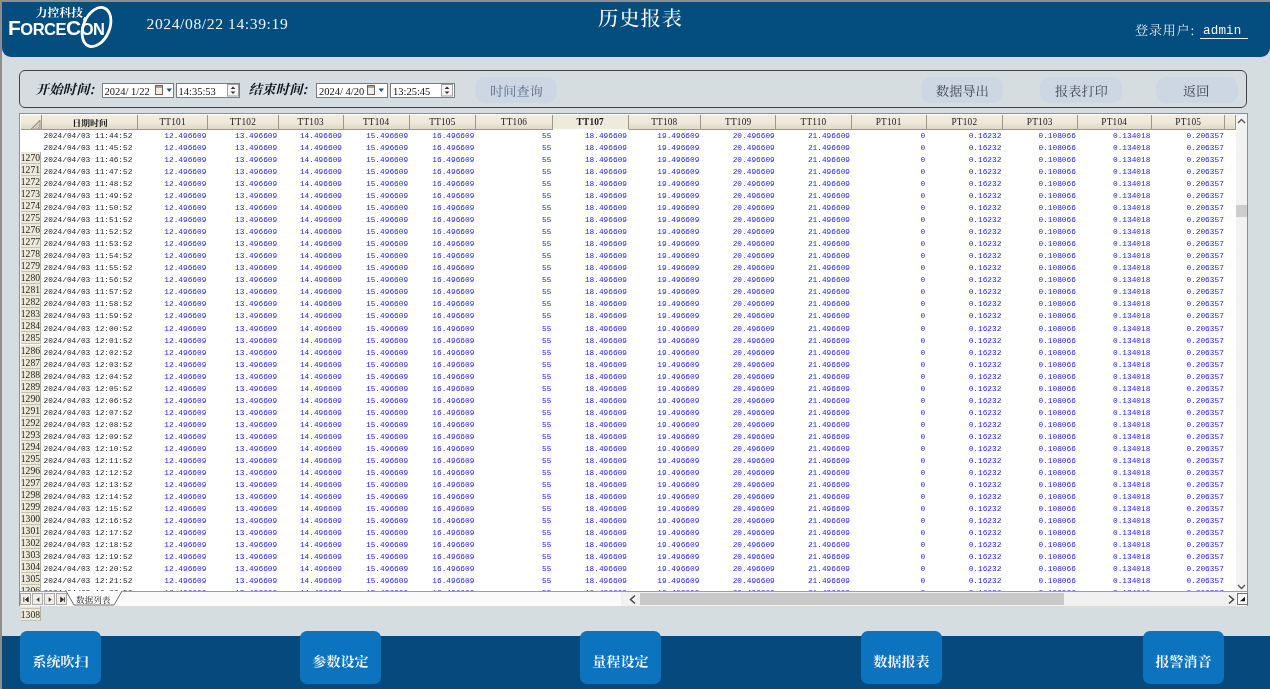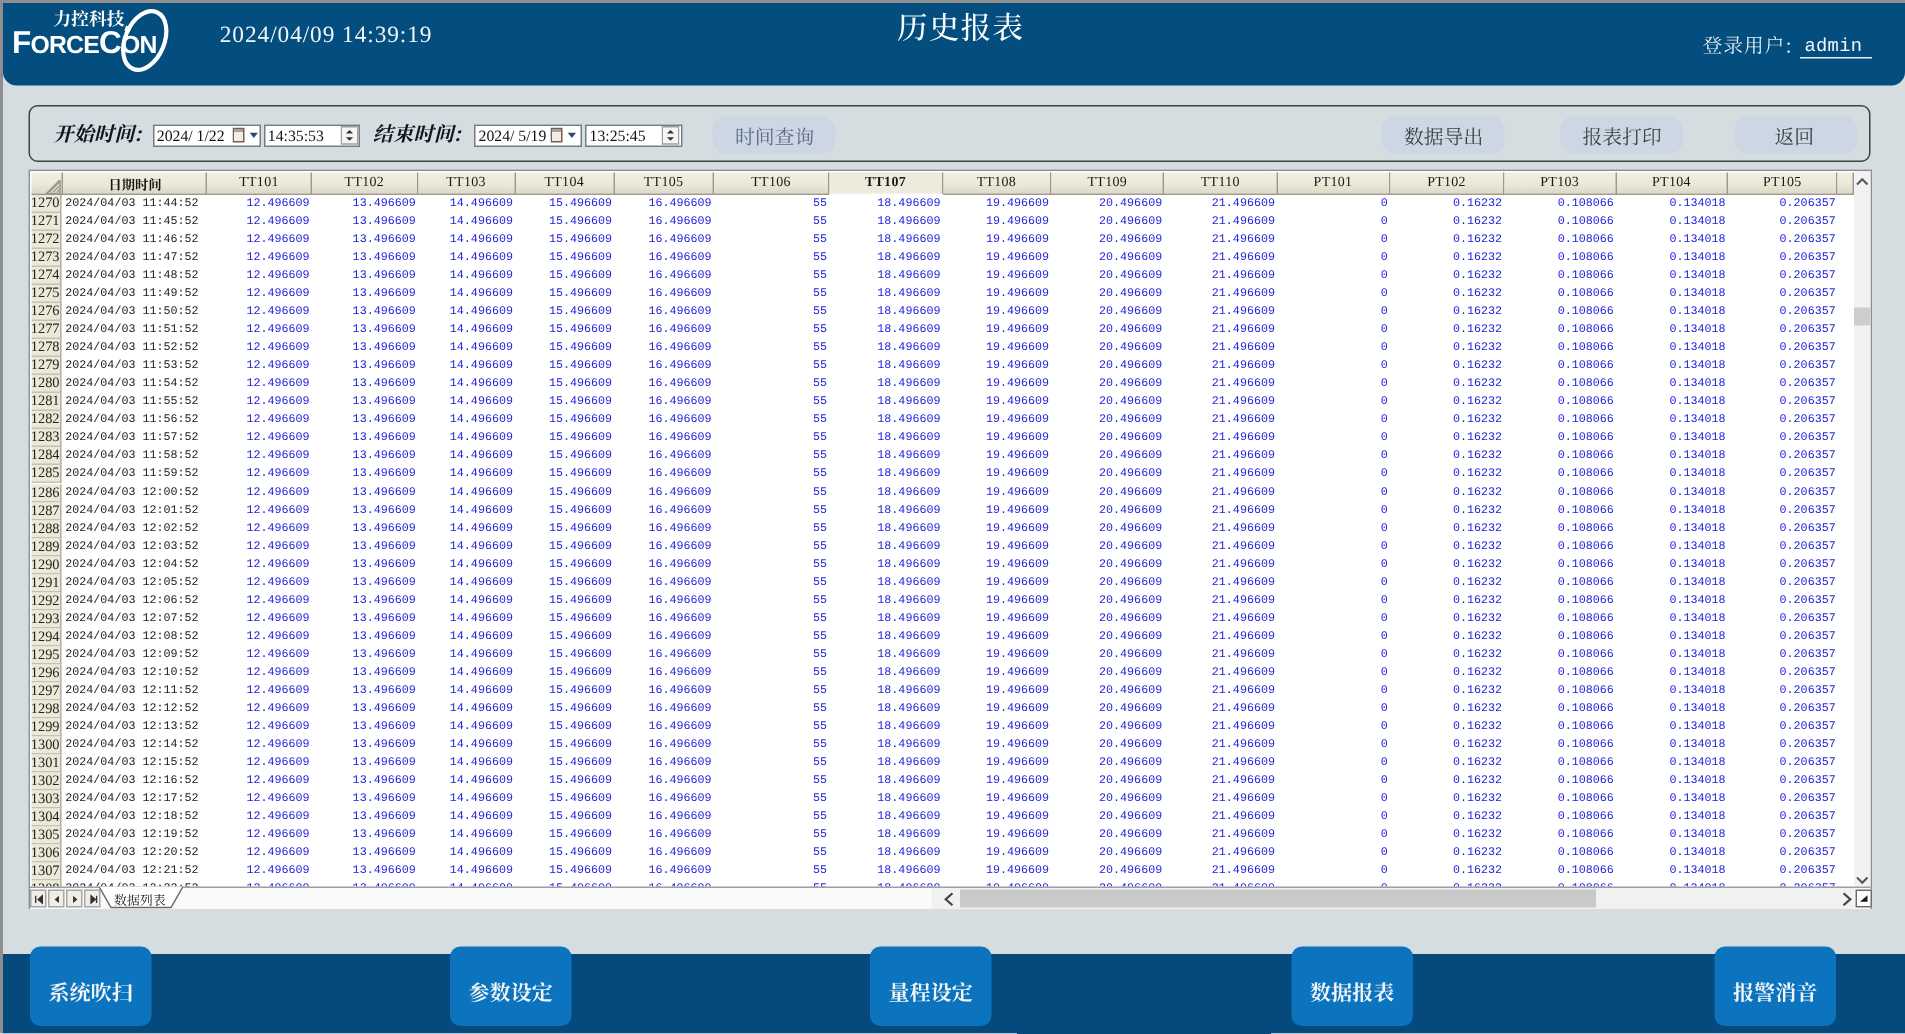--- a/index.html
+++ b/index.html
@@ -13,39 +13,39 @@
 #admin { left:1203px; top:23.5px; color:#f2f6f8; font-family:"Liberation Mono",monospace; font-size:12.5px; letter-spacing:0.2px; }
 #adminline { left:1200px; top:38px; width:48px; height:1px; background:#e9eef2; }
 
 #grpbox { left:19px; top:70px; width:1228px; height:38px; border:1px solid #3f4447; border-radius:6px; }
 .fld { position:absolute; background:#fff; border:1px solid #777c80; height:14.5px; top:83px; }
 .fldtx { position:absolute; font-family:"Liberation Serif",serif; font-size:10.5px; color:#111; top:85.8px; }
 .btn { position:absolute; background:#ccd7e3; border-radius:10px; top:76.5px; height:26.5px; }
 
 #tframe { left:19px; top:113px; width:1229px; height:492.5px; background:#fff; border:1px solid #888f93; }
 .hc { position:absolute; top:114.5px; height:15px; background:linear-gradient(180deg,#f1eee1 0%,#ece9d8 55%,#ddd8c8 100%); border-right:1px solid #9c988c; border-bottom:1px solid #9c988c; font-family:"Liberation Serif",serif; font-size:9.3px; color:#1a1a1a; text-align:center; line-height:15.5px; letter-spacing:0.2px; }
-.rn { position:absolute; left:20.5px; width:20.5px; height:12.03px; background:#ece9d8; border-right:1px solid #b3b0a2; border-bottom:1px solid #c5c2b4; font-family:"Liberation Serif",serif; font-size:9.6px; color:#222; text-align:left; line-height:11.5px; }
+.rn { position:absolute; left:20.5px; width:20.5px; height:12.03px; background:#ece9d8; border-right:1px solid #b3b0a2; border-bottom:1px solid #c5c2b4; font-family:"Liberation Serif",serif; font-size:9.6px; color:#222; text-align:right; line-height:11.5px;margin-top:22px; }
 .ts { position:absolute; left:43.5px; height:12.03px; font-family:"Liberation Mono",monospace; font-size:7.8px; color:#1c1c1c; line-height:12.2px; }
 .dv { position:absolute; height:12.03px; font-family:"Liberation Mono",monospace; font-size:7.8px; color:#2222dd; line-height:12.2px; }
 
 #vsb { left:1236px; top:114px; width:11px; height:477px; background:#f2f2f2; }
 #vthumb { left:1236px; top:205px; width:11px; height:12px; background:#cdcdcd; }
 #tabstrip { left:20px; top:591px; width:1227px; height:14.5px; background:#fafafa; border-top:1px solid #9aa0a3; }
 .nav { position:absolute; top:592.5px; width:11px; height:12.5px; background:#f0ede7; border:1px solid #a8a8a8; }
 #hsb { left:621px; top:592px; width:615px; height:13.5px; background:#f1f1f1; }
 #hthumb { left:640px; top:593px; width:424px; height:11.5px; background:#c9c9c9; }
 #grip { left:1236.5px; top:592.5px; width:11px; height:12px; background:#fdfdfd; border:1px solid #6e6e6e; }
 
 #botband { left:2px; top:636px; width:1268px; height:53px; background:#05497d; }
 .bbtn { position:absolute; top:631px; width:81px; height:53px; background:#0c73be; border-radius:7px; }
 </style></head><body>
 <div class="abs" id="topbar"></div>
 <div class="abs" id="topedge"></div>
 <div class="abs" id="leftedge"></div>
-<div class="abs" id="hdrtime">2024/04/09 14:39:19</div>
+<div class="abs" id="hdrtime">2024/08/22 14:39:19</div>
 <svg style="position:absolute;left:597.5px;top:4.0px;overflow:visible" width="87" height="28" viewBox="0 -21.42 87 27.54">
     <path d="M12.8 -13.8Q12.8 -13.6 12.6 -13.4Q12.5 -13.3 12.1 -13.3V-11.5Q12.1 -10.1 11.9 -8.6Q11.8 -7.1 11.3 -5.6Q10.9 -4.1 10.1 -2.8Q9.2 -1.4 7.8 -0.3Q6.3 0.8 4.1 1.6L3.9 1.3Q5.7 0.4 6.9 -0.8Q8.1 -2 8.8 -3.3Q9.5 -4.6 9.8 -6Q10.1 -7.4 10.2 -8.8Q10.3 -10.2 10.3 -11.5V-14ZM16.2 -9.9 17.1 -10.9 18.9 -9.4Q18.7 -9.3 18.6 -9.2Q18.4 -9.1 18 -9.1Q17.9 -6.3 17.7 -4.3Q17.5 -2.3 17.2 -1.1Q16.9 0.1 16.4 0.5Q15.9 1 15.3 1.2Q14.7 1.4 14 1.4Q14 1 13.9 0.7Q13.9 0.4 13.6 0.2Q13.4 -0 12.9 -0.2Q12.3 -0.3 11.8 -0.4L11.8 -0.8Q12.2 -0.7 12.7 -0.7Q13.3 -0.6 13.7 -0.6Q14.2 -0.6 14.4 -0.6Q14.9 -0.6 15.2 -0.8Q15.5 -1.1 15.8 -2.3Q16 -3.5 16.2 -5.4Q16.3 -7.3 16.4 -9.9ZM17.1 -9.9V-9.3H5.7L5.5 -9.9ZM3.1 -15.5V-16.2L5 -15.3H4.8V-9.9Q4.8 -8.6 4.7 -7.1Q4.5 -5.5 4.2 -4Q3.8 -2.5 3 -1Q2.2 0.4 0.8 1.6L0.6 1.4Q1.7 -0.3 2.2 -2.2Q2.8 -4 2.9 -6Q3.1 -8 3.1 -9.9V-15.3ZM17.6 -16.7Q17.6 -16.7 17.8 -16.5Q18 -16.4 18.3 -16.1Q18.6 -15.9 18.9 -15.6Q19.3 -15.3 19.6 -15.1Q19.5 -14.7 19 -14.7H3.8V-15.3H16.5Z M26.7 -6.3Q27.5 -4.7 28.9 -3.6Q30.3 -2.5 32.1 -1.8Q34 -1 36.2 -0.7Q38.4 -0.3 40.8 -0.1L40.8 0.1Q40.3 0.2 39.9 0.6Q39.5 1 39.4 1.6Q37 1.3 35 0.8Q32.9 0.3 31.3 -0.6Q29.6 -1.5 28.4 -2.9Q27.2 -4.2 26.4 -6.1ZM24.2 -13.5V-14.2L26 -13.5H37.9V-12.9H25.8V-6.4Q25.8 -6.3 25.6 -6.2Q25.4 -6 25.1 -5.9Q24.8 -5.8 24.4 -5.8H24.2ZM37.1 -13.5H36.9L37.8 -14.4L39.7 -13Q39.6 -12.9 39.3 -12.7Q39.1 -12.6 38.8 -12.6V-6.5Q38.8 -6.5 38.6 -6.3Q38.3 -6.2 38 -6.1Q37.7 -6 37.4 -6H37.1ZM25 -8.1H37.9V-7.5H25ZM30.6 -17.1 33 -16.8Q33 -16.6 32.8 -16.5Q32.7 -16.3 32.3 -16.3V-8.4Q32.3 -6.5 31.8 -4.9Q31.3 -3.3 30.2 -2Q29 -0.7 27.1 0.2Q25.1 1.1 22.1 1.7L22 1.3Q24.5 0.7 26.2 -0.3Q27.8 -1.2 28.8 -2.4Q29.8 -3.6 30.2 -5.1Q30.6 -6.6 30.6 -8.4Z M58.1 -16 58.9 -16.8 60.6 -15.5Q60.4 -15.2 59.8 -15.2Q59.7 -13.3 59.4 -12.2Q59.2 -11.1 58.6 -10.7Q58.3 -10.4 57.8 -10.3Q57.3 -10.2 56.6 -10.2Q56.6 -10.5 56.6 -10.7Q56.5 -10.9 56.3 -11.1Q56.1 -11.3 55.6 -11.4Q55.1 -11.5 54.6 -11.6L54.6 -11.9Q55 -11.9 55.5 -11.9Q56 -11.8 56.4 -11.8Q56.9 -11.8 57 -11.8Q57.5 -11.8 57.7 -11.9Q57.9 -12.1 58.1 -13.2Q58.2 -14.2 58.3 -16ZM43 -6.7Q43.6 -6.9 44.7 -7.3Q45.8 -7.6 47.2 -8.2Q48.6 -8.7 50.1 -9.2L50.2 -9Q49.2 -8.3 47.7 -7.4Q46.2 -6.4 44.2 -5.3Q44.1 -4.9 43.8 -4.8ZM48.2 -16.9Q48.2 -16.7 48 -16.6Q47.9 -16.4 47.5 -16.4V-0.6Q47.5 0 47.3 0.5Q47.2 1 46.7 1.3Q46.2 1.6 45.2 1.7Q45.2 1.3 45.1 0.9Q45 0.6 44.8 0.4Q44.6 0.2 44.3 0.1Q43.9 -0.1 43.3 -0.2V-0.5Q43.3 -0.5 43.5 -0.5Q43.8 -0.5 44.2 -0.4Q44.6 -0.4 45 -0.4Q45.3 -0.4 45.5 -0.4Q45.7 -0.4 45.8 -0.5Q45.9 -0.5 45.9 -0.8V-17.2ZM48.8 -13.8Q48.8 -13.8 49.1 -13.5Q49.3 -13.3 49.7 -12.9Q50.1 -12.6 50.4 -12.2Q50.3 -11.9 49.8 -11.9H43.3L43.1 -12.5H47.9ZM50.7 -16.8 52.5 -16H52.3V1.2Q52.3 1.2 52.1 1.3Q52 1.5 51.7 1.6Q51.4 1.7 51 1.7H50.7V-16ZM53.6 -8.9Q54 -7.2 54.8 -5.8Q55.6 -4.3 56.6 -3.2Q57.7 -2.1 59 -1.2Q60.4 -0.4 61.9 0.2L61.8 0.4Q61.3 0.5 60.9 0.8Q60.5 1.1 60.3 1.7Q58.5 0.7 57 -0.8Q55.6 -2.2 54.7 -4.2Q53.7 -6.2 53.2 -8.7ZM58.4 -8.9 59.3 -9.9 61 -8.4Q60.8 -8.2 60.2 -8.1Q59.7 -6.1 58.8 -4.2Q57.9 -2.4 56.4 -0.9Q54.8 0.7 52.5 1.7L52.3 1.5Q54.2 0.3 55.5 -1.4Q56.8 -3 57.5 -4.9Q58.3 -6.9 58.6 -8.9ZM59.4 -8.9V-8.4H51.7V-8.9ZM59.2 -16V-15.4H51.7V-16Z M71.2 -6.3V-4.6H69.6V-5.4ZM69.3 0Q69.9 -0.1 70.9 -0.4Q72 -0.8 73.3 -1.2Q74.7 -1.6 76.1 -2.1L76.2 -1.8Q75.2 -1.2 73.6 -0.3Q71.9 0.6 69.9 1.6ZM70.8 -5.1 71.2 -4.8V-0.1L69.7 0.6L70.3 -0.1Q70.5 0.4 70.4 0.8Q70.4 1.2 70.2 1.5Q70.1 1.8 69.9 1.9L68.7 0.2Q69.3 -0.2 69.4 -0.4Q69.6 -0.6 69.6 -0.8V-5.1ZM74.7 -8.8Q75.3 -6.4 76.6 -4.8Q77.9 -3.2 79.6 -2.3Q81.4 -1.3 83.4 -0.8L83.4 -0.6Q82.8 -0.3 82.4 0.1Q82 0.5 81.9 1.1Q79 0 77.1 -2.4Q75.1 -4.8 74.3 -8.6ZM82.6 -6.4Q82.5 -6.3 82.3 -6.3Q82.1 -6.2 81.8 -6.3Q81.2 -5.9 80.4 -5.4Q79.6 -4.9 78.7 -4.5Q77.8 -4 77 -3.7L76.7 -3.9Q77.4 -4.5 78.1 -5.2Q78.8 -5.9 79.5 -6.6Q80.1 -7.3 80.5 -7.8ZM74.3 -8.5Q73.2 -7.1 71.7 -6Q70.2 -4.8 68.4 -3.9Q66.5 -3 64.4 -2.4L64.3 -2.7Q65.9 -3.4 67.4 -4.4Q68.9 -5.4 70.1 -6.5Q71.3 -7.7 72.1 -8.8H74.3ZM79.6 -13.2Q79.6 -13.2 79.8 -13Q80 -12.9 80.2 -12.7Q80.5 -12.4 80.8 -12.2Q81.2 -11.9 81.4 -11.6Q81.3 -11.3 80.9 -11.3H66.9L66.7 -11.9H78.6ZM81.1 -10.3Q81.1 -10.3 81.3 -10.2Q81.5 -10 81.8 -9.8Q82.1 -9.5 82.4 -9.2Q82.8 -9 83 -8.7Q83 -8.4 82.5 -8.4H64.8L64.7 -9H80.1ZM80.4 -16.1Q80.4 -16.1 80.6 -15.9Q80.8 -15.8 81.1 -15.5Q81.4 -15.3 81.7 -15Q82.1 -14.7 82.3 -14.5Q82.3 -14.1 81.8 -14.1H65.9L65.8 -14.7H79.4ZM75.4 -17Q75.4 -16.8 75.2 -16.7Q75 -16.5 74.6 -16.5V-8.6H73V-17.3Z" fill="#fbfdfe"></path>
   </svg>
 <svg style="position:absolute;left:1134.5px;top:20.6px;overflow:visible" width="62" height="18" viewBox="0 -13.86 62 17.82">
     <path d="M2 -10.1H5.7V-9.8H2.1ZM0.7 0.3H10.7L11.3 -0.5Q11.3 -0.5 11.5 -0.4Q11.6 -0.3 11.8 -0.2Q12 -0 12.2 0.2Q12.4 0.3 12.6 0.5Q12.5 0.7 12.2 0.7H0.8ZM4.2 -6.9H7.4L7.9 -7.6Q7.9 -7.6 8 -7.5Q8.1 -7.4 8.3 -7.3Q8.5 -7.1 8.7 -7Q8.8 -6.8 9 -6.7Q8.9 -6.5 8.6 -6.5H4.3ZM5.2 -10.1H5.1L5.6 -10.7L6.6 -9.8Q6.5 -9.7 6.4 -9.7Q6.3 -9.7 6 -9.7Q5.5 -8.6 4.8 -7.6Q4 -6.6 2.9 -5.7Q1.8 -4.9 0.5 -4.3L0.3 -4.5Q1.5 -5.2 2.4 -6.1Q3.4 -7 4.1 -8Q4.8 -9.1 5.2 -10.1ZM1.5 -9Q2.3 -8.9 2.7 -8.6Q3.2 -8.4 3.4 -8.2Q3.6 -7.9 3.7 -7.7Q3.7 -7.4 3.6 -7.2Q3.5 -7.1 3.3 -7Q3.1 -7 2.9 -7.1Q2.8 -7.5 2.6 -7.8Q2.3 -8.1 2 -8.4Q1.7 -8.7 1.4 -8.9ZM7.2 -11.1Q7.5 -10 8.1 -9.2Q8.6 -8.3 9.4 -7.5Q10.1 -6.8 11 -6.2Q11.9 -5.7 12.9 -5.3L12.8 -5.2Q12.6 -5.1 12.3 -5Q12.1 -4.8 12 -4.5Q10.8 -5.1 9.8 -6.1Q8.8 -7 8 -8.2Q7.3 -9.4 6.9 -10.9ZM10.1 -10.5 11.2 -9.9Q11.1 -9.8 11 -9.7Q10.9 -9.7 10.7 -9.8Q10.4 -9.5 10 -9.3Q9.6 -9 9.2 -8.7Q8.7 -8.5 8.3 -8.3L8.1 -8.4Q8.5 -8.7 8.8 -9.1Q9.2 -9.5 9.6 -9.9Q9.9 -10.3 10.1 -10.5ZM11.5 -9.1 12.6 -8.4Q12.5 -8.3 12.4 -8.3Q12.3 -8.3 12.1 -8.3Q11.6 -8 10.9 -7.6Q10.2 -7.2 9.6 -6.9L9.4 -7Q9.8 -7.3 10.2 -7.7Q10.6 -8.1 10.9 -8.4Q11.3 -8.8 11.5 -9.1ZM4.1 -2.1Q4.6 -1.8 5 -1.5Q5.3 -1.2 5.5 -0.9Q5.6 -0.6 5.6 -0.4Q5.6 -0.1 5.4 0Q5.3 0.2 5.1 0.2Q4.9 0.2 4.7 0Q4.7 -0.5 4.4 -1Q4.2 -1.6 3.9 -2ZM8.2 -2.1 9.5 -1.6Q9.5 -1.5 9.4 -1.5Q9.3 -1.4 9 -1.4Q8.9 -1.1 8.6 -0.8Q8.3 -0.4 8.1 -0.1Q7.8 0.2 7.5 0.5H7.2Q7.4 0.2 7.6 -0.3Q7.8 -0.8 7.9 -1.2Q8.1 -1.7 8.2 -2.1ZM3.5 -3H9.7V-2.6H3.5ZM3.1 -5.2V-5.7L4 -5.2H9.7V-4.9H4V-2.2Q4 -2.1 3.9 -2.1Q3.8 -2 3.6 -2Q3.4 -1.9 3.2 -1.9H3.1ZM9.2 -5.2H9.1L9.5 -5.7L10.6 -5Q10.5 -4.9 10.4 -4.8Q10.2 -4.8 10.1 -4.7V-2.3Q10.1 -2.3 9.9 -2.2Q9.8 -2.2 9.6 -2.1Q9.5 -2.1 9.3 -2.1H9.2Z M22.9 -10.4 23.4 -10.9 24.4 -10.1Q24.3 -10 24.2 -10Q24.1 -9.9 23.9 -9.9L23.7 -6.2H22.8L23.1 -10.4ZM23.4 -8.4V-8H16.5L16.4 -8.4ZM23.5 -10.4V-10H16.1L16 -10.4ZM14.5 -1Q15 -1.2 15.9 -1.6Q16.8 -2 18 -2.5Q19.2 -3 20.4 -3.6L20.5 -3.4Q19.6 -2.8 18.4 -2.1Q17.2 -1.3 15.5 -0.4Q15.5 -0.1 15.3 -0ZM16.2 -5.4Q17 -5.2 17.5 -4.9Q18 -4.6 18.2 -4.3Q18.5 -4 18.6 -3.8Q18.6 -3.5 18.6 -3.3Q18.5 -3.1 18.3 -3.1Q18.1 -3 17.9 -3.2Q17.7 -3.5 17.4 -3.9Q17.1 -4.3 16.7 -4.7Q16.4 -5 16 -5.3ZM25.4 -4.8Q25.4 -4.7 25.2 -4.6Q25.1 -4.6 24.9 -4.7Q24.6 -4.4 24.2 -4.1Q23.7 -3.8 23.2 -3.5Q22.7 -3.2 22.3 -2.9L22.1 -3.1Q22.5 -3.4 22.9 -3.9Q23.4 -4.3 23.7 -4.7Q24.1 -5.1 24.3 -5.4ZM20.8 -6Q21.2 -4.9 21.8 -4Q22.4 -3.2 23.1 -2.5Q23.9 -1.9 24.8 -1.5Q25.6 -1 26.5 -0.7L26.4 -0.6Q26.2 -0.5 26 -0.3Q25.8 -0.1 25.7 0.2Q24.6 -0.4 23.6 -1.2Q22.6 -2 21.9 -3.1Q21.1 -4.3 20.7 -5.9ZM20.8 -0.2Q20.8 0.1 20.7 0.4Q20.6 0.6 20.3 0.8Q20 1 19.4 1.1Q19.4 0.8 19.3 0.7Q19.2 0.5 19.1 0.4Q19 0.3 18.7 0.2Q18.4 0.1 17.9 0.1V-0.1Q17.9 -0.1 18.1 -0.1Q18.4 -0.1 18.7 -0.1Q19 -0 19.2 -0Q19.5 -0 19.6 -0Q19.8 -0 19.9 -0.1Q19.9 -0.1 19.9 -0.3V-6.3H20.8ZM25.3 -7.1Q25.3 -7.1 25.4 -7Q25.5 -6.9 25.7 -6.8Q25.9 -6.6 26.1 -6.5Q26.3 -6.3 26.5 -6.1Q26.4 -5.9 26.1 -5.9H14.5L14.4 -6.3H24.6Z M29.8 -10.1V-10.2V-10.6L30.8 -10.1H30.7V-6.1Q30.7 -5.2 30.6 -4.3Q30.5 -3.3 30.3 -2.4Q30.1 -1.4 29.6 -0.6Q29.1 0.3 28.3 1L28.1 0.9Q28.9 -0.1 29.2 -1.2Q29.6 -2.4 29.7 -3.6Q29.8 -4.8 29.8 -6.1ZM30.3 -7H38.4V-6.6H30.3ZM30.3 -10.1H38.6V-9.7H30.3ZM30.2 -3.9H38.4V-3.5H30.2ZM38.1 -10.1H37.9L38.4 -10.7L39.6 -9.8Q39.5 -9.7 39.3 -9.6Q39.2 -9.6 38.9 -9.5V-0.3Q38.9 0.1 38.9 0.3Q38.8 0.6 38.5 0.8Q38.2 0.9 37.5 1Q37.5 0.8 37.4 0.6Q37.4 0.5 37.2 0.3Q37.1 0.2 36.8 0.2Q36.5 0.1 36.1 0V-0.2Q36.1 -0.2 36.3 -0.2Q36.5 -0.2 36.8 -0.1Q37.1 -0.1 37.4 -0.1Q37.6 -0.1 37.8 -0.1Q38 -0.1 38 -0.2Q38.1 -0.2 38.1 -0.4ZM33.8 -10.1H34.7V0.6Q34.7 0.7 34.5 0.8Q34.3 0.9 34 0.9H33.8Z M47.4 -11.2Q48 -10.9 48.4 -10.7Q48.8 -10.4 48.9 -10.1Q49.1 -9.8 49.1 -9.6Q49.1 -9.4 49 -9.2Q48.9 -9 48.7 -9Q48.5 -9 48.3 -9.2Q48.2 -9.5 48 -9.8Q47.9 -10.2 47.6 -10.5Q47.4 -10.8 47.2 -11.1ZM52.3 -5.2V-4.8H44.3V-5.2ZM43.9 -9.1V-9.4L44.9 -8.9H44.7V-6.4Q44.7 -5.8 44.7 -5Q44.6 -4.3 44.5 -3.5Q44.4 -2.7 44.1 -1.9Q43.8 -1.1 43.3 -0.4Q42.8 0.4 42.1 1L41.9 0.9Q42.6 0 43 -0.9Q43.4 -1.8 43.5 -2.7Q43.7 -3.6 43.8 -4.6Q43.9 -5.5 43.9 -6.4V-8.9ZM52.3 -8.9V-8.5H44.4V-8.9ZM51.7 -8.9 52.1 -9.5 53.2 -8.7Q53.1 -8.6 53 -8.5Q52.8 -8.5 52.6 -8.4V-4.3Q52.6 -4.2 52.5 -4.2Q52.4 -4.1 52.2 -4Q52.1 -4 51.9 -4H51.8V-8.9Z M57.4 0.2Q57 0.2 56.8 -0Q56.5 -0.3 56.5 -0.6Q56.5 -1 56.8 -1.2Q57 -1.4 57.4 -1.4Q57.7 -1.4 57.9 -1.2Q58.2 -1 58.2 -0.6Q58.2 -0.3 57.9 -0Q57.7 0.2 57.4 0.2ZM57.4 -5Q57 -5 56.8 -5.3Q56.5 -5.5 56.5 -5.8Q56.5 -6.2 56.8 -6.4Q57 -6.7 57.4 -6.7Q57.7 -6.7 57.9 -6.4Q58.2 -6.2 58.2 -5.8Q58.2 -5.5 57.9 -5.3Q57.7 -5 57.4 -5Z" fill="#eef3f6"></path>
   </svg>
 <div class="abs" id="admin">admin</div>
 <div class="abs" id="adminline"></div>
 
 <svg class="abs" style="left:0px;top:0px" width="125" height="52" viewBox="0 0 125 52">
@@ -62,21 +62,21 @@
     <path d="M9.5 0.7Q9.5 0.7 9.3 0.8Q9.1 0.9 8.8 1Q8.5 1.1 8 1.1H7.7L10.5 -10.2H12.2ZM7.1 -5.9Q6.9 -5 6.6 -4.2Q6.3 -3.4 5.8 -2.6Q5.3 -1.9 4.6 -1.2Q3.9 -0.5 2.8 0.1Q1.7 0.7 0.2 1.2L0.2 1.1Q1.5 0.4 2.4 -0.4Q3.3 -1.2 3.8 -2.1Q4.4 -2.9 4.8 -3.9Q5.1 -4.8 5.4 -5.9L6.5 -10.2H8.2ZM13.5 -6.9Q13.5 -6.9 13.6 -6.8Q13.7 -6.6 13.9 -6.4Q14.1 -6.2 14.3 -5.9Q14.5 -5.7 14.6 -5.5Q14.5 -5.3 14.2 -5.3H1.9L1.9 -5.7H12.4ZM14 -11.3Q14 -11.3 14.1 -11.2Q14.2 -11.1 14.4 -10.9Q14.6 -10.7 14.8 -10.5Q15 -10.3 15.1 -10.1Q15 -9.9 14.7 -9.9H3.6L3.6 -10.3H12.9Z M21.7 -4.9 23.2 -4.3H25.7L26.7 -5.2L27.8 -4.1Q27.7 -4 27.6 -3.9Q27.4 -3.9 27.2 -3.8L26.1 0.6Q26.1 0.7 25.7 0.8Q25.3 1 24.7 1H24.5L25.7 -3.9H22.9L21.7 0.8Q21.7 0.8 21.4 1Q21 1.1 20.5 1.1H20.2L21.6 -4.3ZM25.4 -0.5 25.3 -0.1H21.5L21.6 -0.5ZM27.4 -10.8Q27.3 -10.7 27.1 -10.6Q26.8 -10.5 26.5 -10.6L27 -10.7Q26.5 -10.2 25.9 -9.6Q25.3 -9 24.7 -8.5Q24 -7.9 23.3 -7.4Q22.6 -6.9 22 -6.5L22.1 -6.7H22.8Q22.6 -6 22.3 -5.6Q22 -5.2 21.7 -5.1L21.5 -6.9Q21.5 -6.9 21.7 -7Q21.9 -7 22 -7.1Q22.4 -7.4 22.8 -7.9Q23.3 -8.5 23.8 -9.1Q24.2 -9.8 24.7 -10.4Q25.1 -11 25.3 -11.5ZM21.8 -6.9Q22.3 -6.9 23.2 -6.9Q24.1 -6.9 25.3 -6.9Q26.5 -7 27.7 -7L27.7 -6.8Q26.8 -6.6 25.3 -6.2Q23.8 -5.8 21.9 -5.4ZM26.4 -9.1Q27.4 -8.7 27.9 -8.2Q28.4 -7.8 28.6 -7.3Q28.7 -6.8 28.6 -6.4Q28.5 -5.9 28.3 -5.7Q28 -5.4 27.7 -5.4Q27.3 -5.3 27 -5.6Q27.1 -6.2 27 -6.8Q26.9 -7.4 26.7 -8Q26.5 -8.5 26.2 -9ZM15.9 -4.1Q17.3 -3.6 18.2 -3.1Q19 -2.6 19.5 -2.1Q19.9 -1.7 20 -1.3Q20.2 -0.8 20 -0.5Q19.9 -0.2 19.7 -0Q19.4 0.2 19.1 0.2Q18.8 0.2 18.6 -0Q18.4 -0.5 18.1 -1.1Q17.8 -1.6 17.4 -2.1Q17 -2.6 16.5 -3.1Q16 -3.5 15.6 -3.9ZM15.6 -3.9Q15.9 -4.4 16.3 -5.2Q16.7 -6 17.2 -6.9Q17.6 -7.8 18 -8.7Q18.4 -9.6 18.8 -10.3Q19.1 -11.1 19.3 -11.6L21.2 -11.2Q21.1 -11.1 20.9 -11Q20.8 -10.9 20.4 -10.9L20.6 -11.1Q20.4 -10.6 20.1 -9.9Q19.8 -9.2 19.3 -8.4Q18.9 -7.5 18.5 -6.7Q18 -5.8 17.6 -5Q17.1 -4.2 16.7 -3.5ZM20.1 -8.3 21.1 -9.1 22.2 -7.9Q22.1 -7.8 21.9 -7.7Q21.8 -7.7 21.6 -7.7Q21.1 -6.3 20.5 -5Q19.8 -3.8 19 -2.6Q18.1 -1.4 16.9 -0.5Q15.6 0.5 13.9 1.2L13.8 1Q15.2 0.2 16.2 -0.8Q17.2 -1.8 17.9 -3Q18.7 -4.3 19.3 -5.6Q19.8 -6.9 20.3 -8.3ZM21 -8.3 20.9 -7.9H16.3L16.2 -8.3Z M32.6 -2.4 32.5 -2H29.9L30 -2.4ZM33.5 -6.3 33.4 -5.9H30.8L30.9 -6.3ZM34.5 -10.1 34.4 -9.7H31.8L31.9 -10.1ZM33.8 -10.1 34.7 -10.9 35.9 -9.7Q35.8 -9.6 35.7 -9.6Q35.5 -9.5 35.3 -9.4L33.2 -1.2Q33.2 -1.1 33 -1Q32.7 -0.9 32.4 -0.8Q32.1 -0.8 31.9 -0.8H31.6L33.9 -10.1ZM31.2 -10.7 32.7 -10.1H32.5L30.1 -0.5Q30.1 -0.4 29.9 -0.3Q29.8 -0.2 29.5 -0.1Q29.2 -0 28.8 -0H28.5L31 -10.1ZM42.1 -11.2Q42 -11 41.9 -10.9Q41.7 -10.8 41.5 -10.8L39 -0.7Q38.8 -0.2 38.6 0.2Q38.3 0.6 37.8 0.9Q37.2 1.1 36.2 1.2Q36.2 0.8 36.2 0.5Q36.2 0.3 36 0.1Q35.8 -0.1 35.5 -0.3Q35.2 -0.4 34.6 -0.5L34.7 -0.7Q34.7 -0.7 34.9 -0.7Q35.2 -0.6 35.7 -0.6Q36.1 -0.6 36.4 -0.6Q36.8 -0.6 36.9 -0.6Q37.1 -0.6 37.2 -0.6Q37.3 -0.7 37.4 -0.8L40 -11.4ZM42 -9.4Q42 -9.4 42.1 -9.3Q42.2 -9.1 42.4 -8.9Q42.6 -8.7 42.7 -8.4Q42.9 -8.2 43 -8Q42.9 -7.8 42.6 -7.8H35.1L35.1 -8.2H40.9ZM35.3 -6.4Q36.2 -6 36.6 -5.6Q37.1 -5.1 37.2 -4.6Q37.2 -4.1 37.1 -3.7Q36.9 -3.3 36.6 -3Q36.3 -2.8 36 -2.8Q35.7 -2.8 35.4 -3.1Q35.5 -3.7 35.5 -4.2Q35.5 -4.8 35.4 -5.4Q35.3 -5.9 35.1 -6.3Z M50.5 -2.6 50.4 -2.3H47L47.1 -2.6ZM51.9 -7.8 51.8 -7.4H48.3L48.4 -7.8ZM51.3 -5.3 51.2 -4.9H47.8L47.9 -5.3ZM51.2 -7.8 52 -8.5 53.1 -7.5Q53 -7.4 52.9 -7.4Q52.8 -7.3 52.6 -7.3L51.3 -1.8Q51.2 -1.8 51 -1.7Q50.8 -1.5 50.5 -1.4Q50.2 -1.3 49.9 -1.3H49.6L51.3 -7.8ZM47.6 -8.4 49 -7.8H48.9L47.3 -1.5Q47.3 -1.4 47 -1.2Q46.6 -1 46 -1H45.8L47.5 -7.8ZM46.8 -11.6Q47.8 -11.5 48.3 -11.1Q48.8 -10.8 49 -10.5Q49.2 -10.1 49.1 -9.7Q49 -9.4 48.8 -9.1Q48.5 -8.9 48.2 -8.8Q47.9 -8.8 47.6 -9Q47.6 -9.4 47.4 -9.9Q47.3 -10.4 47.1 -10.8Q46.9 -11.2 46.6 -11.5ZM47.3 -9.6Q47.2 -9.5 47 -9.4Q46.9 -9.3 46.6 -9.2L44.1 0.7Q44.1 0.8 43.9 0.9Q43.6 1 43.3 1.1Q43 1.2 42.7 1.2H42.4L45.2 -9.8ZM55.3 -10.3 55.2 -10H49.6L49.6 -10.3ZM54.6 -10.3 55.5 -11.2 56.7 -10Q56.6 -9.9 56.5 -9.8Q56.3 -9.7 56.1 -9.7L53.8 -0.7Q53.7 -0.2 53.5 0.2Q53.2 0.6 52.7 0.8Q52.2 1.1 51.3 1.2Q51.3 0.8 51.3 0.5Q51.3 0.2 51.2 0Q51.1 -0.1 50.8 -0.3Q50.6 -0.4 50 -0.5L50.1 -0.7Q50.1 -0.7 50.3 -0.7Q50.6 -0.7 50.9 -0.6Q51.2 -0.6 51.5 -0.6Q51.8 -0.6 51.9 -0.6Q52.1 -0.6 52.2 -0.7Q52.3 -0.7 52.3 -0.9L54.7 -10.3Z M57.4 0.2Q57 0.2 56.7 -0.1Q56.5 -0.4 56.6 -0.9Q56.7 -1.3 57.1 -1.7Q57.5 -2 58 -2Q58.4 -2 58.7 -1.7Q58.9 -1.3 58.8 -0.9Q58.7 -0.4 58.3 -0.1Q57.9 0.2 57.4 0.2ZM58.7 -5.1Q58.3 -5.1 58 -5.4Q57.8 -5.7 57.9 -6.2Q58 -6.6 58.4 -7Q58.8 -7.3 59.3 -7.3Q59.8 -7.3 60 -7Q60.2 -6.6 60.1 -6.2Q60 -5.7 59.6 -5.4Q59.2 -5.1 58.7 -5.1Z" fill="#10161f"></path>
   </svg>
 <svg style="position:absolute;left:248.0px;top:79.9px;overflow:visible" width="62" height="18" viewBox="0 -14.28 62 18.36">
     <path d="M7.3 -4.7 8.7 -4.1H11.5L12.5 -4.9L13.6 -3.8Q13.5 -3.7 13.4 -3.7Q13.3 -3.6 13 -3.6L11.9 0.8Q11.9 0.8 11.5 1Q11.2 1.1 10.6 1.1H10.3L11.5 -3.7H8.5L7.3 0.9Q7.3 1 7 1.1Q6.6 1.2 6 1.2H5.8L7.1 -4.1ZM11.2 -0.3 11.1 0.1H7.1L7.2 -0.3ZM13.1 -11.3Q13.1 -11.2 13 -11.1Q12.8 -11 12.5 -11L11.2 -5.7H9.7L11.1 -11.5ZM13.3 -7Q13.3 -7 13.5 -6.8Q13.7 -6.6 14 -6.3Q14.2 -6.1 14.4 -5.8Q14.3 -5.6 14 -5.6H7.3L7.3 -6H12.3ZM14.4 -9.9Q14.4 -9.9 14.5 -9.7Q14.6 -9.6 14.8 -9.4Q15 -9.3 15.2 -9.1Q15.4 -8.8 15.5 -8.7Q15.4 -8.4 15.1 -8.4H7.5L7.5 -8.8H13.3ZM8 -8Q7.9 -7.9 7.7 -7.8Q7.4 -7.7 7.1 -7.9L7.6 -8Q7.1 -7.5 6.5 -6.9Q5.8 -6.4 5 -5.8Q4.2 -5.2 3.5 -4.7Q2.7 -4.2 2 -3.9L2 -4H2.8Q2.5 -3.4 2.3 -3Q2 -2.6 1.7 -2.5L1.4 -4.3Q1.4 -4.3 1.6 -4.3Q1.8 -4.3 1.9 -4.4Q2.4 -4.7 3.1 -5.3Q3.7 -5.9 4.3 -6.5Q5 -7.2 5.5 -7.8Q6 -8.5 6.3 -9ZM7.4 -10.6Q7.3 -10.5 7.1 -10.4Q6.9 -10.4 6.6 -10.5L7 -10.6Q6.7 -10.2 6.1 -9.7Q5.6 -9.3 5 -8.8Q4.4 -8.4 3.9 -8Q3.3 -7.6 2.8 -7.3L2.8 -7.5H3.6Q3.4 -6.8 3.1 -6.4Q2.8 -6 2.5 -5.9L2.2 -7.7Q2.2 -7.7 2.4 -7.7Q2.6 -7.8 2.7 -7.8Q3 -8.1 3.4 -8.5Q3.9 -9 4.3 -9.5Q4.7 -10 5 -10.5Q5.4 -11.1 5.6 -11.5ZM0.7 -1.2Q1.2 -1.3 2.1 -1.5Q3 -1.7 4.1 -1.9Q5.2 -2.2 6.3 -2.4L6.3 -2.3Q5.5 -1.8 4.3 -1.2Q3.1 -0.5 1.4 0.3Q1.2 0.6 0.9 0.7ZM1.6 -4.2Q2.1 -4.2 2.8 -4.3Q3.6 -4.4 4.6 -4.5Q5.5 -4.6 6.5 -4.7L6.5 -4.5Q5.8 -4.2 4.6 -3.7Q3.3 -3.2 1.8 -2.6ZM2.4 -7.6Q2.8 -7.6 3.4 -7.6Q4 -7.6 4.8 -7.7Q5.6 -7.7 6.4 -7.7L6.4 -7.6Q6 -7.4 5.4 -7.1Q4.9 -6.9 4.1 -6.6Q3.4 -6.3 2.6 -6Z M18 -4.7H25.5L25.4 -4.3H17.9ZM16.8 -9.6H26.5L27.8 -10.8Q27.8 -10.8 27.9 -10.6Q28 -10.5 28.3 -10.3Q28.5 -10.1 28.7 -9.8Q29 -9.6 29.2 -9.4Q29.1 -9.2 28.7 -9.2H16.8ZM22.6 -11.5 24.7 -11.3Q24.6 -11.2 24.5 -11.1Q24.4 -11 24.1 -10.9L21.2 0.6Q21.2 0.7 20.9 0.9Q20.7 1 20.4 1.1Q20 1.2 19.7 1.2H19.4ZM17.9 -7.6 18 -8.3 19.6 -7.6H26L26 -7.2H19.4L18.5 -3.9Q18.5 -3.8 18.3 -3.7Q18 -3.6 17.7 -3.5Q17.4 -3.4 17 -3.4H16.8ZM25.5 -7.6H25.4L26.3 -8.4L27.6 -7.3Q27.5 -7.2 27.3 -7.1Q27.2 -7 26.9 -7L26.2 -4.1Q26.2 -4 26 -3.9Q25.7 -3.8 25.4 -3.7Q25 -3.6 24.8 -3.6H24.5ZM20.4 -4.7H22.3L22.2 -4.5Q20.8 -2.8 18.7 -1.4Q16.7 -0.1 14.1 0.7L14 0.5Q15.3 -0.1 16.5 -1Q17.7 -1.8 18.7 -2.8Q19.7 -3.7 20.4 -4.7ZM22.6 -4.7Q22.9 -4 23.4 -3.4Q23.8 -2.9 24.5 -2.4Q25.1 -1.9 25.9 -1.6Q26.6 -1.2 27.3 -1L27.3 -0.9Q26.8 -0.8 26.3 -0.4Q25.9 -0 25.6 0.6Q24.7 0 24.1 -0.7Q23.4 -1.4 23 -2.4Q22.6 -3.4 22.5 -4.6Z M32.6 -2.4 32.5 -2H29.9L30 -2.4ZM33.5 -6.3 33.4 -5.9H30.8L30.9 -6.3ZM34.5 -10.1 34.4 -9.7H31.8L31.9 -10.1ZM33.8 -10.1 34.7 -10.9 35.9 -9.7Q35.8 -9.6 35.7 -9.6Q35.5 -9.5 35.3 -9.4L33.2 -1.2Q33.2 -1.1 33 -1Q32.7 -0.9 32.4 -0.8Q32.1 -0.8 31.9 -0.8H31.6L33.9 -10.1ZM31.2 -10.7 32.7 -10.1H32.5L30.1 -0.5Q30.1 -0.4 29.9 -0.3Q29.8 -0.2 29.5 -0.1Q29.2 -0 28.8 -0H28.5L31 -10.1ZM42.1 -11.2Q42 -11 41.9 -10.9Q41.7 -10.8 41.5 -10.8L39 -0.7Q38.8 -0.2 38.6 0.2Q38.3 0.6 37.8 0.9Q37.2 1.1 36.2 1.2Q36.2 0.8 36.2 0.5Q36.2 0.3 36 0.1Q35.8 -0.1 35.5 -0.3Q35.2 -0.4 34.6 -0.5L34.7 -0.7Q34.7 -0.7 34.9 -0.7Q35.2 -0.6 35.7 -0.6Q36.1 -0.6 36.4 -0.6Q36.8 -0.6 36.9 -0.6Q37.1 -0.6 37.2 -0.6Q37.3 -0.7 37.4 -0.8L40 -11.4ZM42 -9.4Q42 -9.4 42.1 -9.3Q42.2 -9.1 42.4 -8.9Q42.6 -8.7 42.7 -8.4Q42.9 -8.2 43 -8Q42.9 -7.8 42.6 -7.8H35.1L35.1 -8.2H40.9ZM35.3 -6.4Q36.2 -6 36.6 -5.6Q37.1 -5.1 37.2 -4.6Q37.2 -4.1 37.1 -3.7Q36.9 -3.3 36.6 -3Q36.3 -2.8 36 -2.8Q35.7 -2.8 35.4 -3.1Q35.5 -3.7 35.5 -4.2Q35.5 -4.8 35.4 -5.4Q35.3 -5.9 35.1 -6.3Z M50.5 -2.6 50.4 -2.3H47L47.1 -2.6ZM51.9 -7.8 51.8 -7.4H48.3L48.4 -7.8ZM51.3 -5.3 51.2 -4.9H47.8L47.9 -5.3ZM51.2 -7.8 52 -8.5 53.1 -7.5Q53 -7.4 52.9 -7.4Q52.8 -7.3 52.6 -7.3L51.3 -1.8Q51.2 -1.8 51 -1.7Q50.8 -1.5 50.5 -1.4Q50.2 -1.3 49.9 -1.3H49.6L51.3 -7.8ZM47.6 -8.4 49 -7.8H48.9L47.3 -1.5Q47.3 -1.4 47 -1.2Q46.6 -1 46 -1H45.8L47.5 -7.8ZM46.8 -11.6Q47.8 -11.5 48.3 -11.1Q48.8 -10.8 49 -10.5Q49.2 -10.1 49.1 -9.7Q49 -9.4 48.8 -9.1Q48.5 -8.9 48.2 -8.8Q47.9 -8.8 47.6 -9Q47.6 -9.4 47.4 -9.9Q47.3 -10.4 47.1 -10.8Q46.9 -11.2 46.6 -11.5ZM47.3 -9.6Q47.2 -9.5 47 -9.4Q46.9 -9.3 46.6 -9.2L44.1 0.7Q44.1 0.8 43.9 0.9Q43.6 1 43.3 1.1Q43 1.2 42.7 1.2H42.4L45.2 -9.8ZM55.3 -10.3 55.2 -10H49.6L49.6 -10.3ZM54.6 -10.3 55.5 -11.2 56.7 -10Q56.6 -9.9 56.5 -9.8Q56.3 -9.7 56.1 -9.7L53.8 -0.7Q53.7 -0.2 53.5 0.2Q53.2 0.6 52.7 0.8Q52.2 1.1 51.3 1.2Q51.3 0.8 51.3 0.5Q51.3 0.2 51.2 0Q51.1 -0.1 50.8 -0.3Q50.6 -0.4 50 -0.5L50.1 -0.7Q50.1 -0.7 50.3 -0.7Q50.6 -0.7 50.9 -0.6Q51.2 -0.6 51.5 -0.6Q51.8 -0.6 51.9 -0.6Q52.1 -0.6 52.2 -0.7Q52.3 -0.7 52.3 -0.9L54.7 -10.3Z M57.4 0.2Q57 0.2 56.7 -0.1Q56.5 -0.4 56.6 -0.9Q56.7 -1.3 57.1 -1.7Q57.5 -2 58 -2Q58.4 -2 58.7 -1.7Q58.9 -1.3 58.8 -0.9Q58.7 -0.4 58.3 -0.1Q57.9 0.2 57.4 0.2ZM58.7 -5.1Q58.3 -5.1 58 -5.4Q57.8 -5.7 57.9 -6.2Q58 -6.6 58.4 -7Q58.8 -7.3 59.3 -7.3Q59.8 -7.3 60 -7Q60.2 -6.6 60.1 -6.2Q60 -5.7 59.6 -5.4Q59.2 -5.1 58.7 -5.1Z" fill="#10161f"></path>
   </svg>
 <div class="fld" style="left:101.7px;width:72px;"></div>
 <div class="fldtx" style="left:104.5px;">2024/ 1/22</div>
 <div class="fld" style="left:175.6px;width:64.7px;"></div>
 <div class="fldtx" style="left:178.5px;">14:35:53</div>
 <div class="fld" style="left:316.3px;width:72px;"></div>
-<div class="fldtx" style="left:319px;">2024/ 5/19</div>
+<div class="fldtx" style="left:319px;">2024/ 4/20</div>
 <div class="fld" style="left:390px;width:64.7px;"></div>
 <div class="fldtx" style="left:393px;">13:25:45</div>
 
 <g id="icons"></g>
 <svg class="abs" style="left:154.5px;top:85px" width="19" height="11" viewBox="0 0 19 11">
     <rect x="0.5" y="0.5" width="7" height="9" fill="#efede9" stroke="#7a5c50" stroke-width="1"></rect>
     <rect x="1" y="1" width="6" height="2" fill="#a89f98"></rect>
     <path d="M11.5 3.5 L17 3.5 L14.25 7 Z" fill="#2d4a6e"></path>
   </svg>
 <svg class="abs" style="left:366.5px;top:85px" width="19" height="11" viewBox="0 0 19 11">

